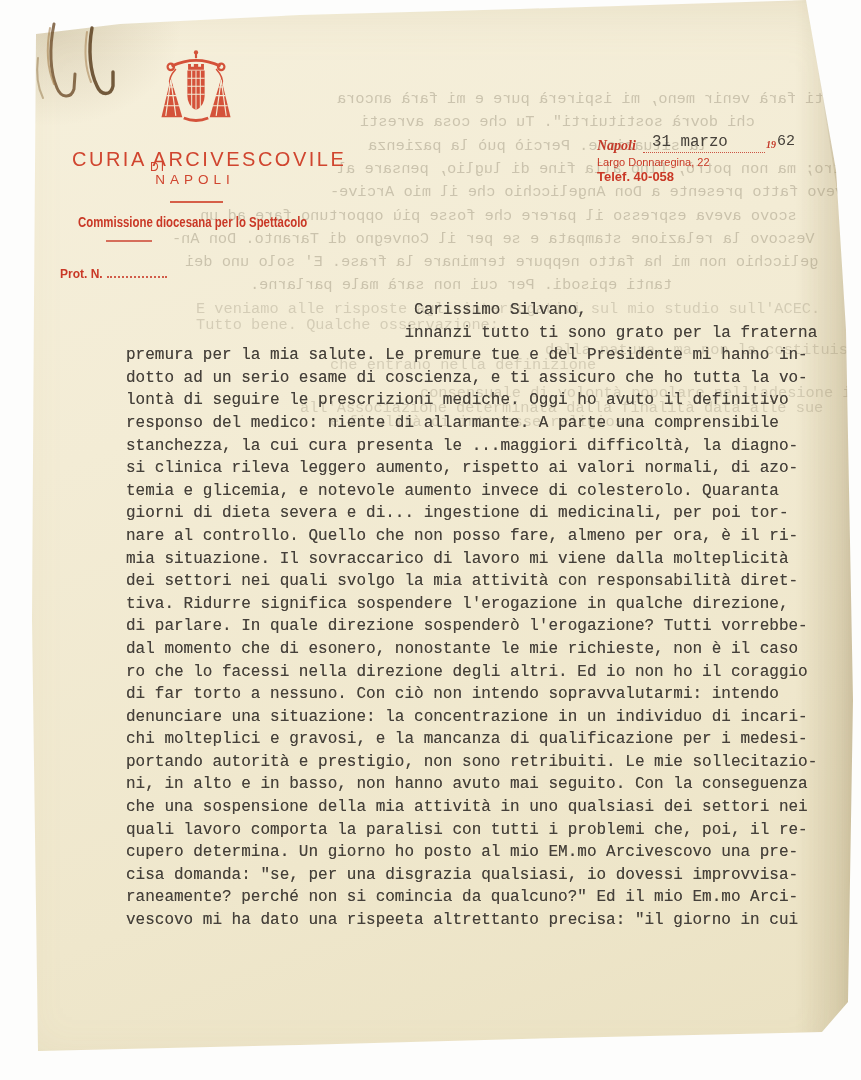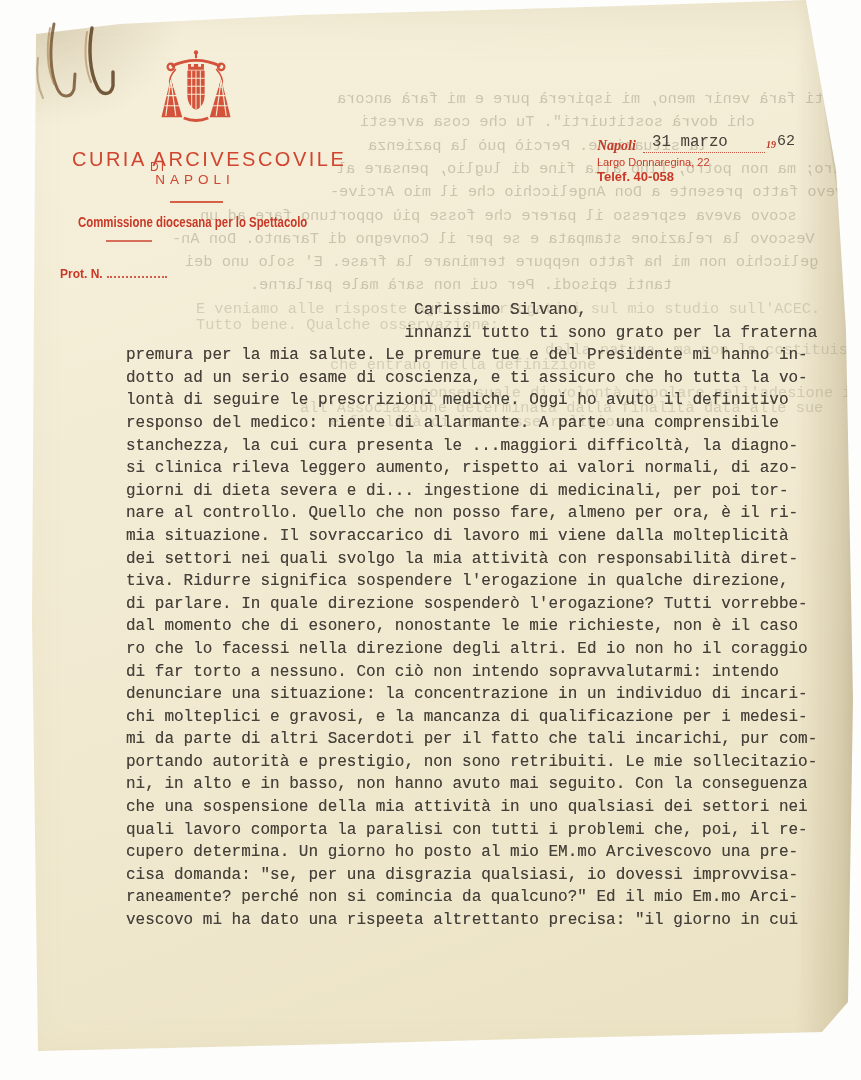--- a/index.html
+++ b/index.html
@@ -152,32 +152,32 @@
 
     <div class="letter-body">
         <div>                              Carissimo Silvano,</div>
         <div>                             innanzi tutto ti sono grato per la fraterna</div>
         <div>premura per la mia salute. Le premure tue e del Presidente mi hanno in-</div>
         <div>dotto ad un serio esame di coscienza, e ti assicuro che ho tutta la vo-</div>
         <div>lontà di seguire le prescrizioni mediche. Oggi ho avuto il definitivo</div>
         <div>responso del medico: niente di allarmante. A parte una comprensibile</div>
         <div>stanchezza, la cui cura presenta le ...maggiori difficoltà, la diagno-</div>
         <div>si clinica rileva leggero aumento, rispetto ai valori normali, di azo-</div>
+        <div>temia e glicemia, e notevole aumento invece di colesterolo. Quaranta</div>
         <div>giorni di dieta severa e di... ingestione di medicinali, per poi tor-</div>
         <div>nare al controllo. Quello che non posso fare, almeno per ora, è il ri-</div>
         <div>mia situazione. Il sovraccarico di lavoro mi viene dalla molteplicità</div>
         <div>dei settori nei quali svolgo la mia attività con responsabilità diret-</div>
         <div>tiva. Ridurre significa sospendere l'erogazione in qualche direzione,</div>
         <div>di parlare. In quale direzione sospenderò l'erogazione? Tutti vorrebbe-</div>
         <div>dal momento che di esonero, nonostante le mie richieste, non è il caso</div>
         <div>ro che lo facessi nella direzione degli altri. Ed io non ho il coraggio</div>
         <div>di far torto a nessuno. Con ciò non intendo sopravvalutarmi: intendo</div>
         <div>denunciare una situazione: la concentrazione in un individuo di incari-</div>
         <div>chi molteplici e gravosi, e la mancanza di qualificazione per i medesi-</div>
-        <div>mi da parte di altri Sacerdoti per il fatto che tali incarichi, pur com-</div>
         <div>portando autorità e prestigio, non sono retribuiti. Le mie sollecitazio-</div>
         <div>ni, in alto e in basso, non hanno avuto mai seguito. Con la conseguenza</div>
         <div>che una sospensione della mia attività in uno qualsiasi dei settori nei</div>
         <div>quali lavoro comporta la paralisi con tutti i problemi che, poi, il re-</div>
         <div>cupero determina. Un giorno ho posto al mio EM.mo Arcivescovo una pre-</div>
         <div>cisa domanda: "se, per una disgrazia qualsiasi, io dovessi improvvisa-</div>
         <div>raneamente? perché non si comincia da qualcuno?" Ed il mio Em.mo Arci-</div>
         <div>vescovo mi ha dato una rispeeta altrettanto precisa: "il giorno in cui</div>
       </div>
   </div>

